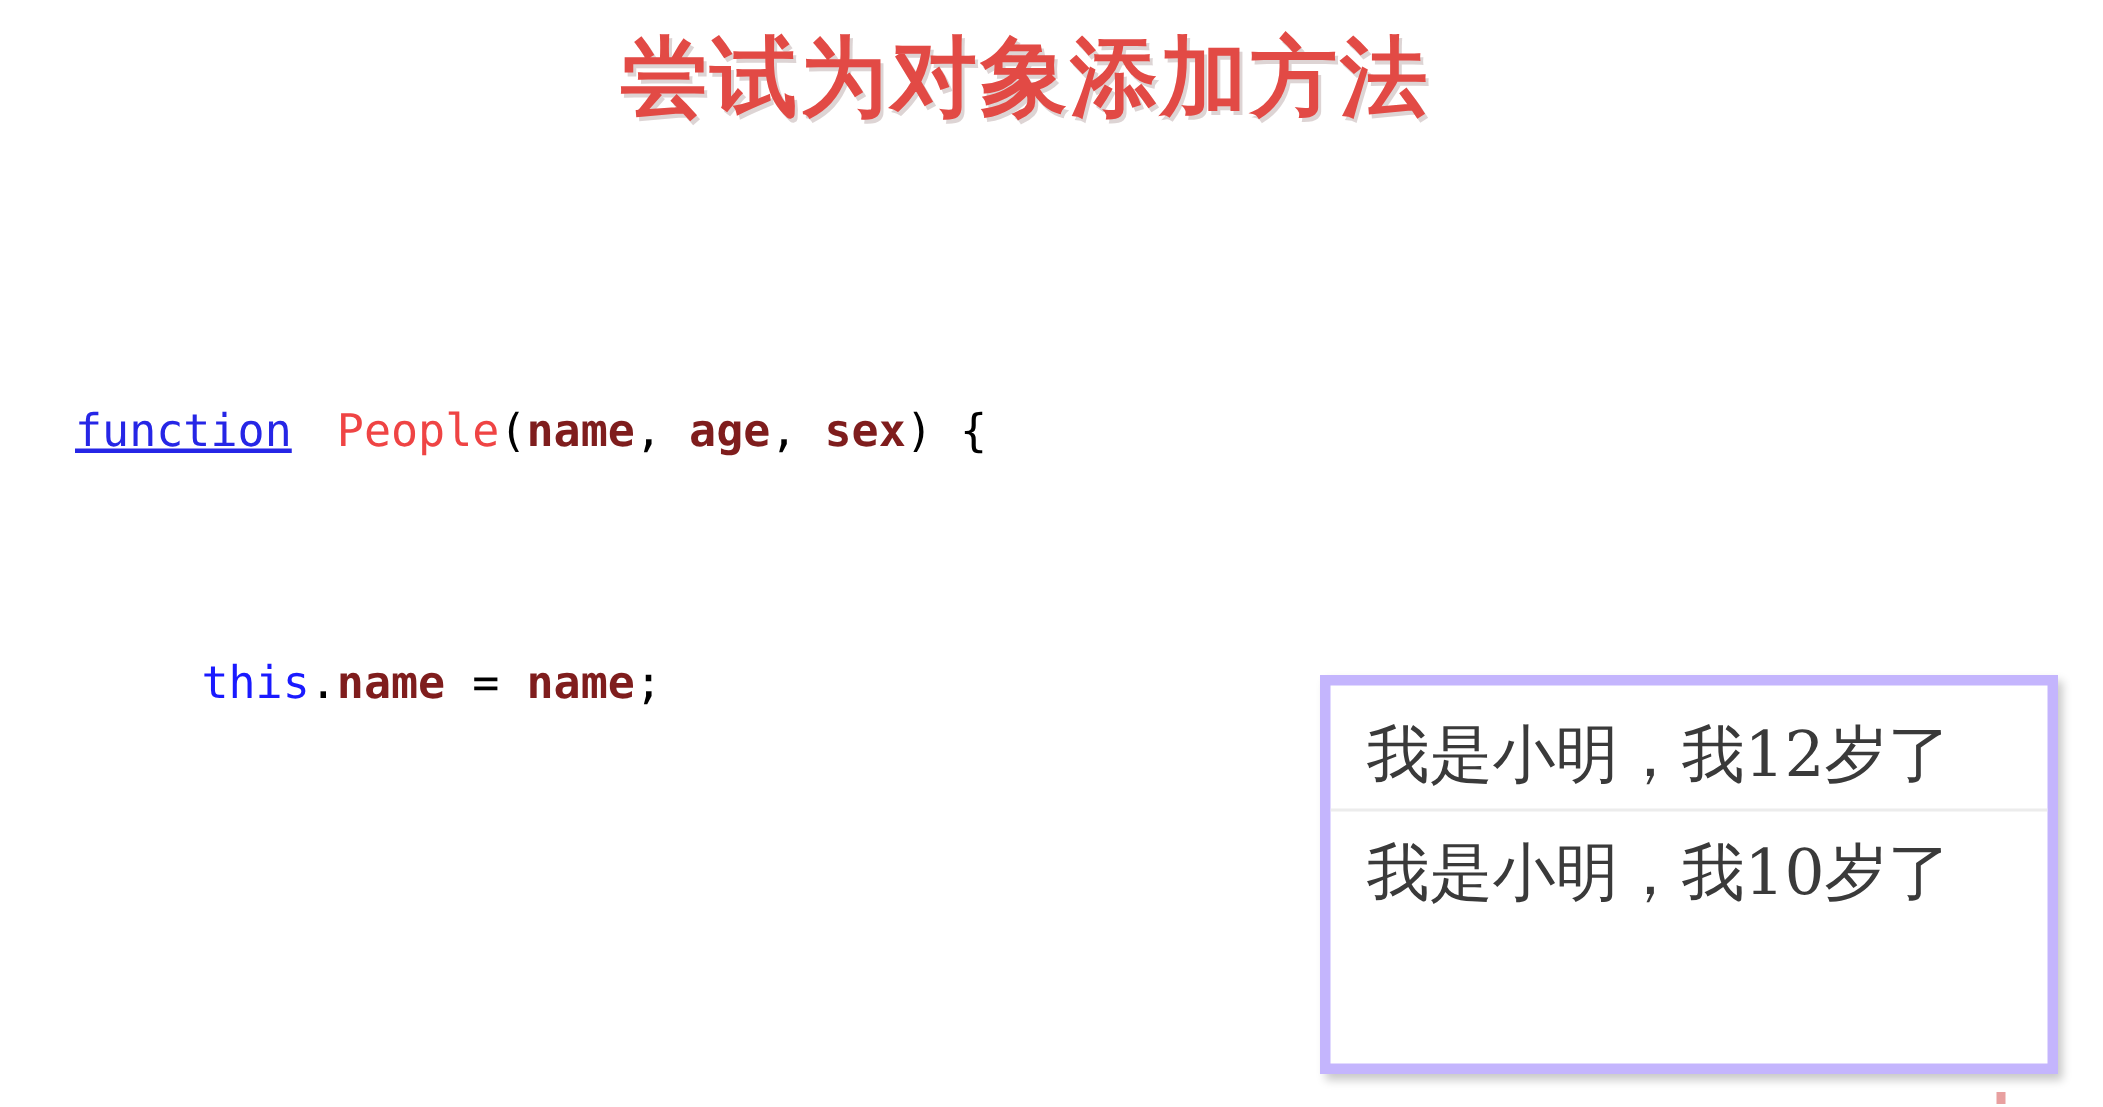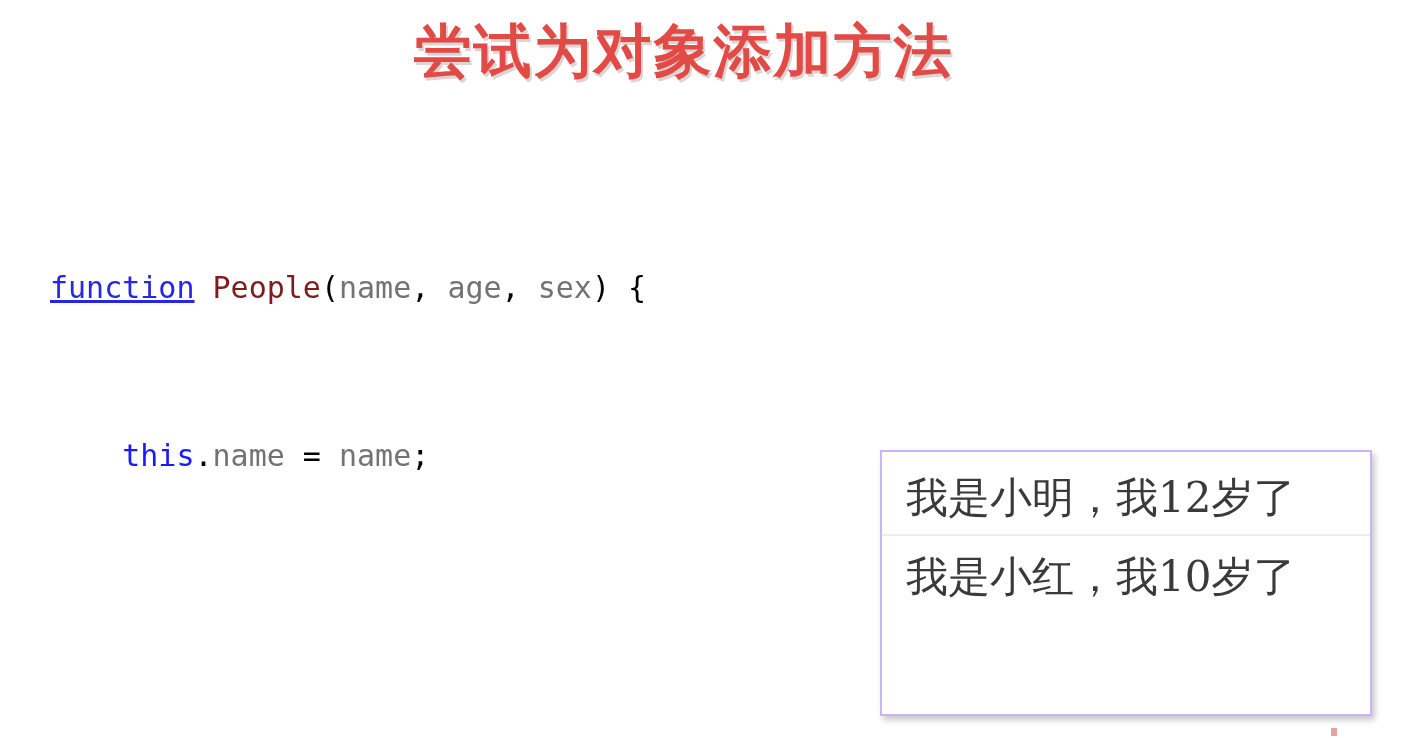--- a/index.html
+++ b/index.html
@@ -48,34 +48,34 @@
     color: #000000;
     -webkit-font-smoothing: antialiased;
   }
   #code-block .ln {
     height: 42px;
     white-space: pre;
   }
 
   
   .t-kw      { color: #2626e6; text-decoration: underline; }            
-  .t-this    { color: #1a1aff; }            
-  .t-cls     { color: #7f1d1d; }            
-  .t-ident   { color: #737373; }            
+  .t-this    { color: #1a1aff; margin-left: 12px; }            
+  .t-cls     { color: #ef4444; margin-left: 12px; }            
+  .t-ident   { color: #7f1d1d; font-weight: bold; }            
   .t-punc    { color: #000000; }            
 
   
   #console-panel {
     position: absolute;
     left: 880px;
     top: 450px;
     width: 492px;
     height: 266px;
     background: #ffffff;
-    border: 2px solid #c4b5fd;
+    border: 7px solid #c4b5fd;
     box-sizing: border-box;
     box-shadow: 3px 4px 6px rgba(0,0,0,0.22);
     overflow: hidden;
   }
   #console-panel .console-row {
     height: 82px;
     line-height: 82px;
     padding-left: 24px;
     font-family: "DejaVu Serif", "Liberation Serif", serif;
     font-size: 42px;
@@ -133,16 +133,16 @@
   
 
   
 
   
 
 </div>
 
 <div id="console-panel">
   <div class="console-row">我是小明，我12岁了</div>
-  <div class="console-row">我是小红，我10岁了</div>
+  <div class="console-row">我是小明，我10岁了</div>
 </div>
 
 <div id="pink-speck"></div>
 
 </body></html>

